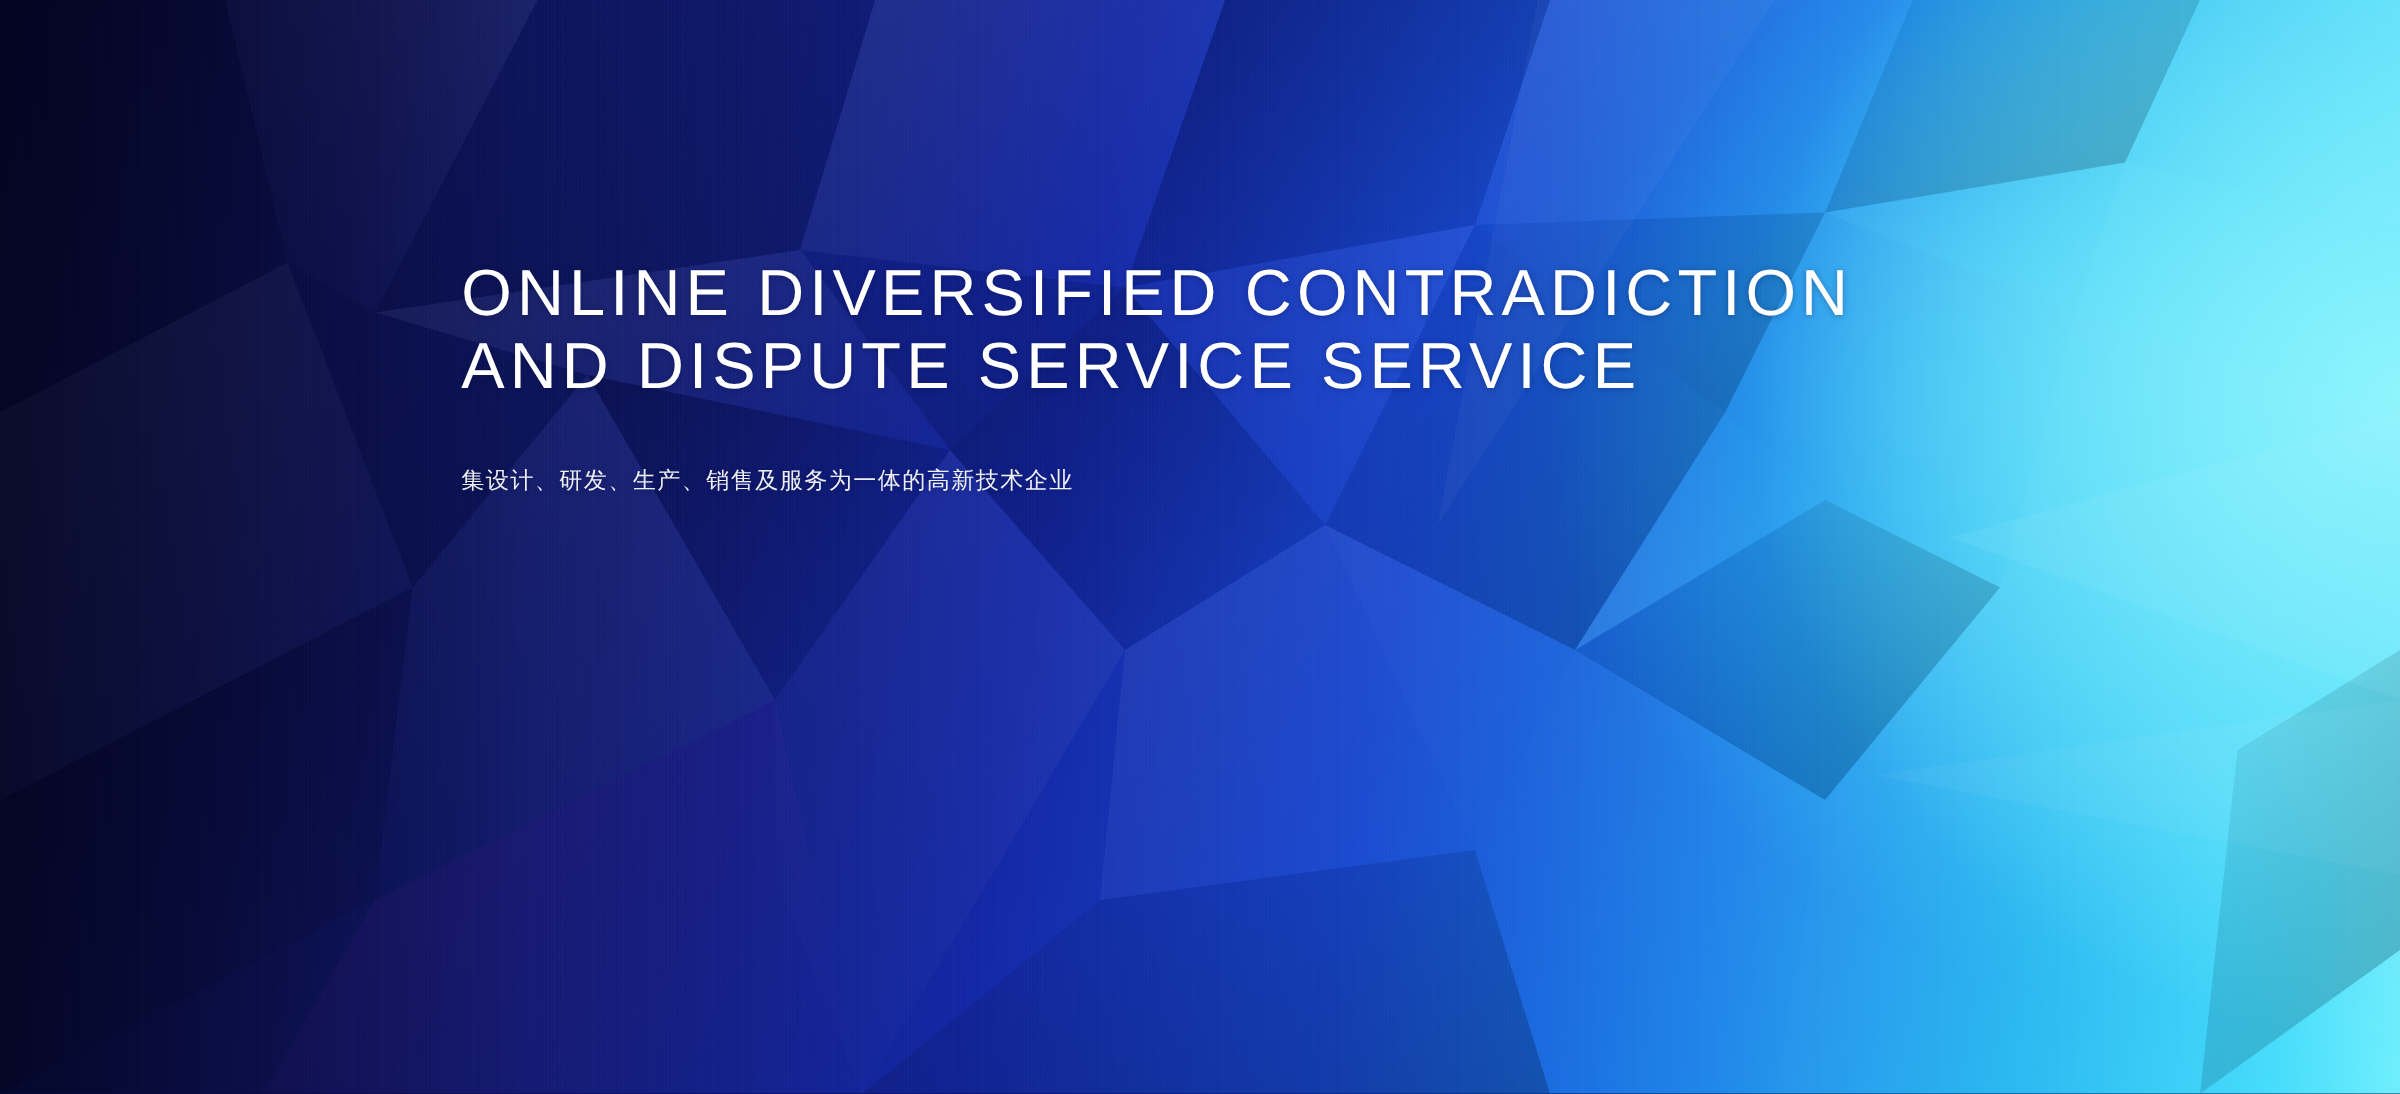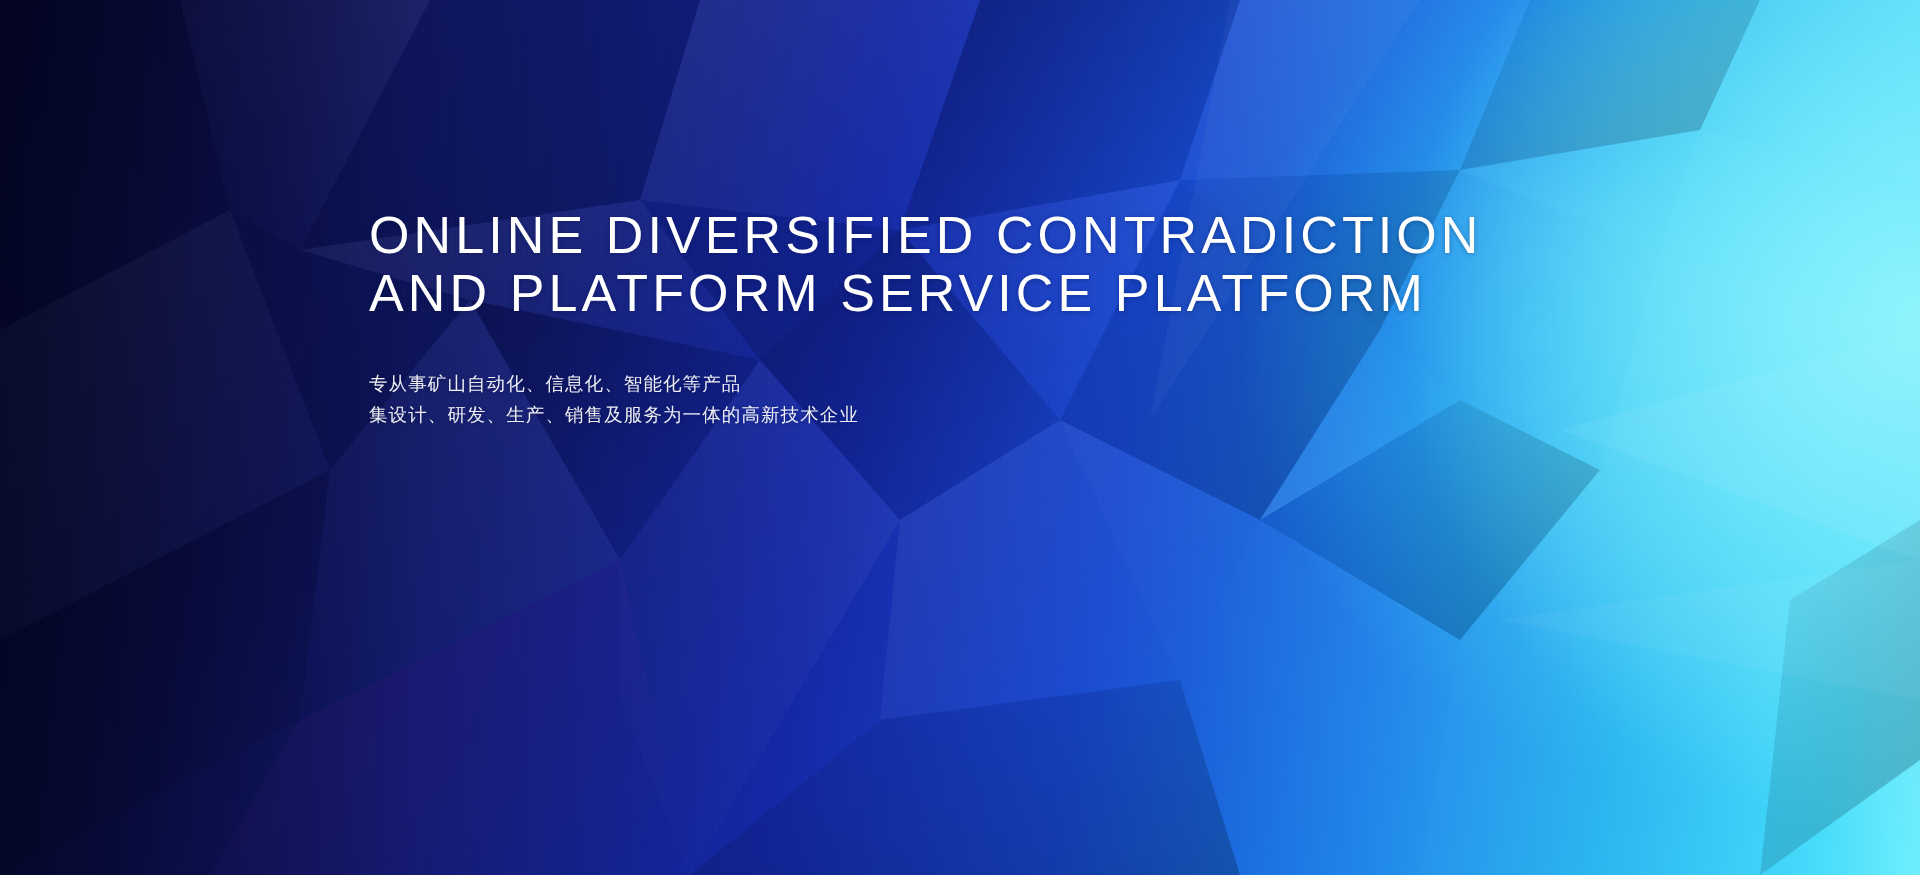--- a/index.html
+++ b/index.html
@@ -183,22 +183,21 @@
     <polygon points="1500,620 1920,560 1920,700" fill="#ffffff" opacity="0.045"></polygon>
   </svg>
 
   <div id="texture"></div>
   <div id="left-shade"></div>
 
   <div id="text-block">
 
     <div class="eng-line">ONLINE DIVERSIFIED CONTRADICTION</div>
 
-    <div class="eng-line">AND PLATFORM SERVICE PLATFORM</div>
+    <div class="eng-line">AND DISPUTE SERVICE SERVICE</div>
 
 
     <div id="sub-lines">
-      <div class="sub-line">专从事矿山自动化、信息化、智能化等产品</div>
       <div class="sub-line">集设计、研发、生产、销售及服务为一体的高新技术企业</div>
     </div>
 
   </div>
 </div>
 
 </body></html>

